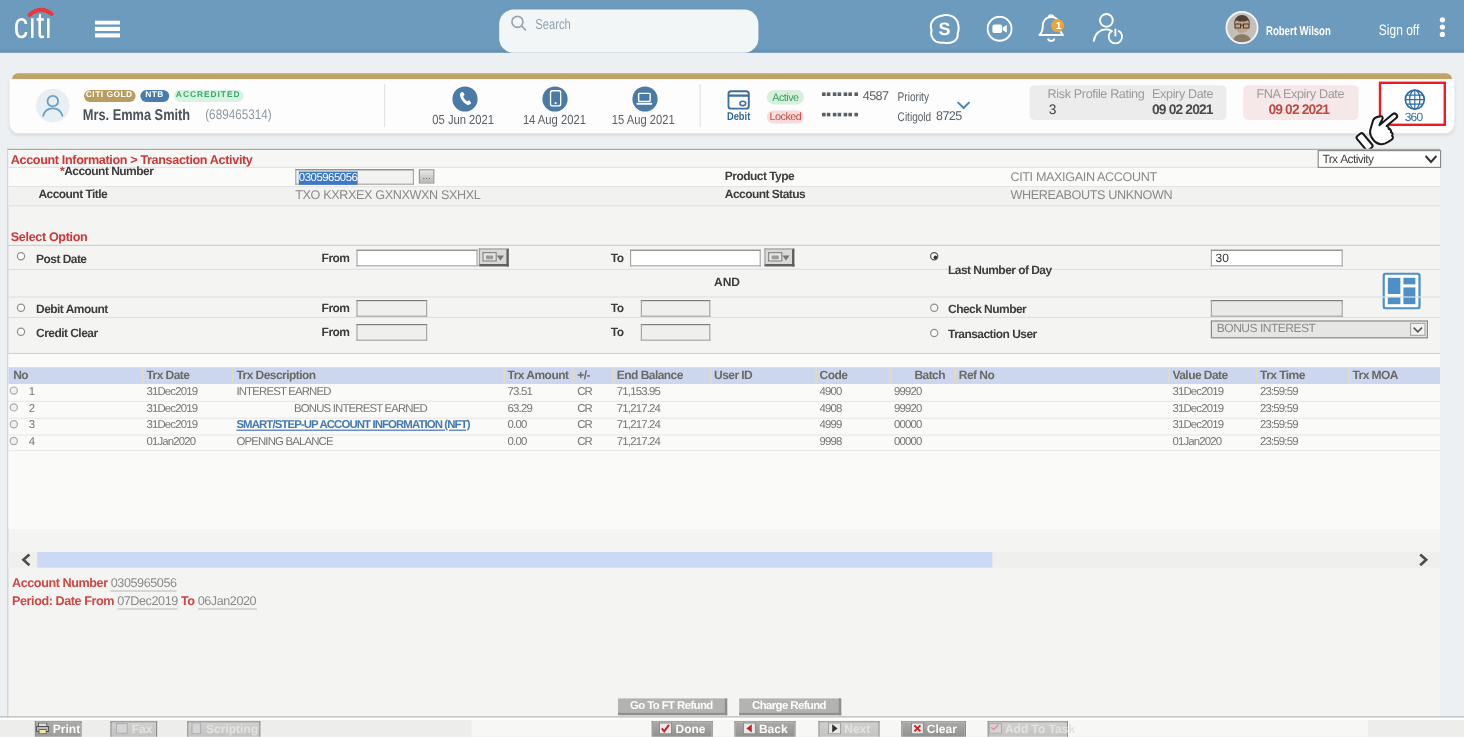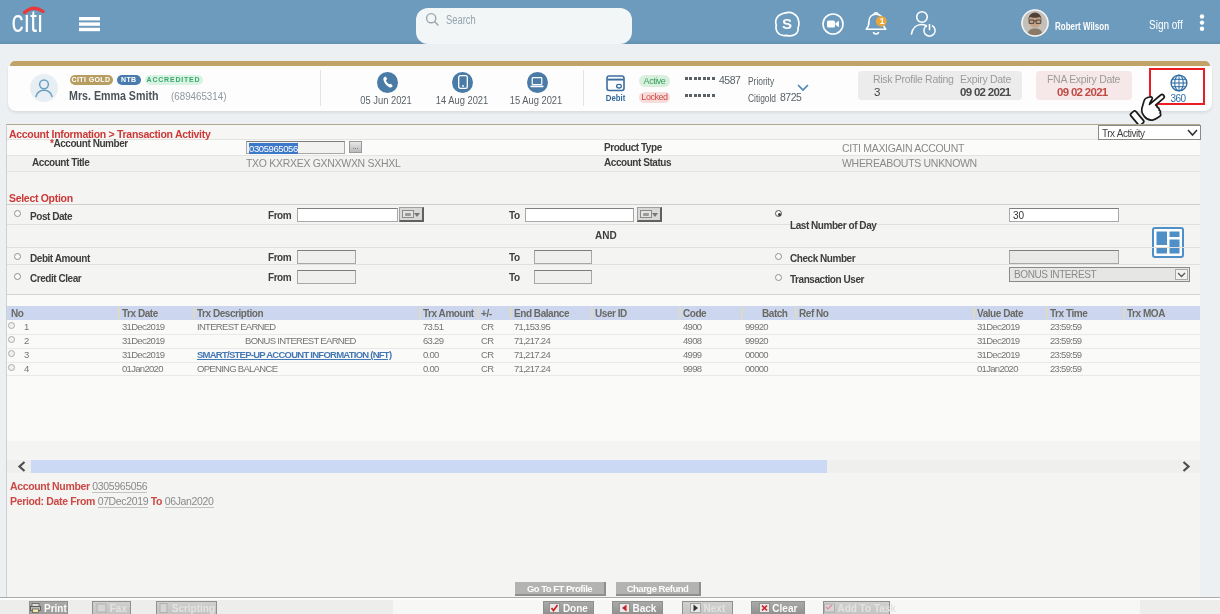--- a/index.html
+++ b/index.html
@@ -378,21 +378,21 @@
     <path d="M7.5 1 L2.5 5.5 L7.5 10" fill="none" stroke="#4d4d4d" stroke-width="2.2"></path>
   </svg>
 <div class="abs" style="left:31px;top:460px;width:796px;height:13px;background:#ccd9f4;"></div>
 <svg class="abs" style="left:1181px;top:461px" width="10" height="11" viewBox="0 0 10 11">
     <path d="M2.5 1 L7.5 5.5 L2.5 10" fill="none" stroke="#4d4d4d" stroke-width="2.2"></path>
   </svg>
 
 <div class="abs" style="left:10px;top:480px;font-size:10.5px;font-weight:bold;color:#cc4844;letter-spacing:-0.35px;">Account Number <span style="font-weight:normal;color:#8a8a8a;border-bottom:1px solid #c2c2c2;">0305965056</span></div>
 <div class="abs" style="left:10px;top:495px;font-size:10.5px;font-weight:bold;color:#cc4844;letter-spacing:-0.35px;">Period: Date From <span style="font-weight:normal;color:#8a8a8a;border-bottom:1px solid #c2c2c2;">07Dec2019</span> To <span style="font-weight:normal;color:#8a8a8a;border-bottom:1px solid #c2c2c2;">06Jan2020</span></div>
 
-<div class="abs" style="left:515px;top:582px;width:91px;height:14px;background:#b3b3b2;border-right:2px solid #8f8f8e;border-bottom:2px solid #8f8f8e;color:#fdfdfd;font-size:9.5px;font-weight:bold;letter-spacing:-0.5px;text-align:center;line-height:13px;">Go To FT Profile</div>
+<div class="abs" style="left:515px;top:582px;width:91px;height:14px;background:#b3b3b2;border-right:2px solid #8f8f8e;border-bottom:2px solid #8f8f8e;color:#fdfdfd;font-size:9.5px;font-weight:bold;letter-spacing:-0.5px;text-align:center;line-height:13px;">Go To FT Refund</div>
 <div class="abs" style="left:616px;top:582px;width:85px;height:14px;background:#b3b3b2;border-right:2px solid #8f8f8e;border-bottom:2px solid #8f8f8e;color:#fdfdfd;font-size:9.5px;font-weight:bold;letter-spacing:-0.5px;text-align:center;line-height:13px;">Charge Refund</div>
 
 <div class="abs" style="left:0;top:597px;width:1220px;height:1px;background:#ababab;"></div>
 <div class="abs" style="left:0;top:598px;width:1220px;height:2px;background:#fdfdfd;"></div>
 <div class="abs" style="left:0;top:600px;width:1220px;height:14px;background:#ededec;"></div>
 <div class="abs" style="left:393px;top:600px;width:747px;height:14px;background:#f7f7f6;"></div>
 <div id="toolbtns">
     <div class="abs" style="left:29px;top:601px;width:39px;height:26px;background:linear-gradient(#a9a9a8,#8f8f8e);border:1px solid #8f8f8e;border-bottom:none;color:#fbfbfb;font-size:10px;font-weight:bold;text-align:center;line-height:13px;white-space:nowrap;"><svg width="11" height="10" viewBox="0 0 11 10" style="vertical-align:-1px">
         <rect x="2" y="0.5" width="7" height="3" fill="#ddd" stroke="#555" stroke-width="0.7"></rect>
         <rect x="0.5" y="3.5" width="10" height="4" fill="#bbb" stroke="#444" stroke-width="0.7"></rect>

